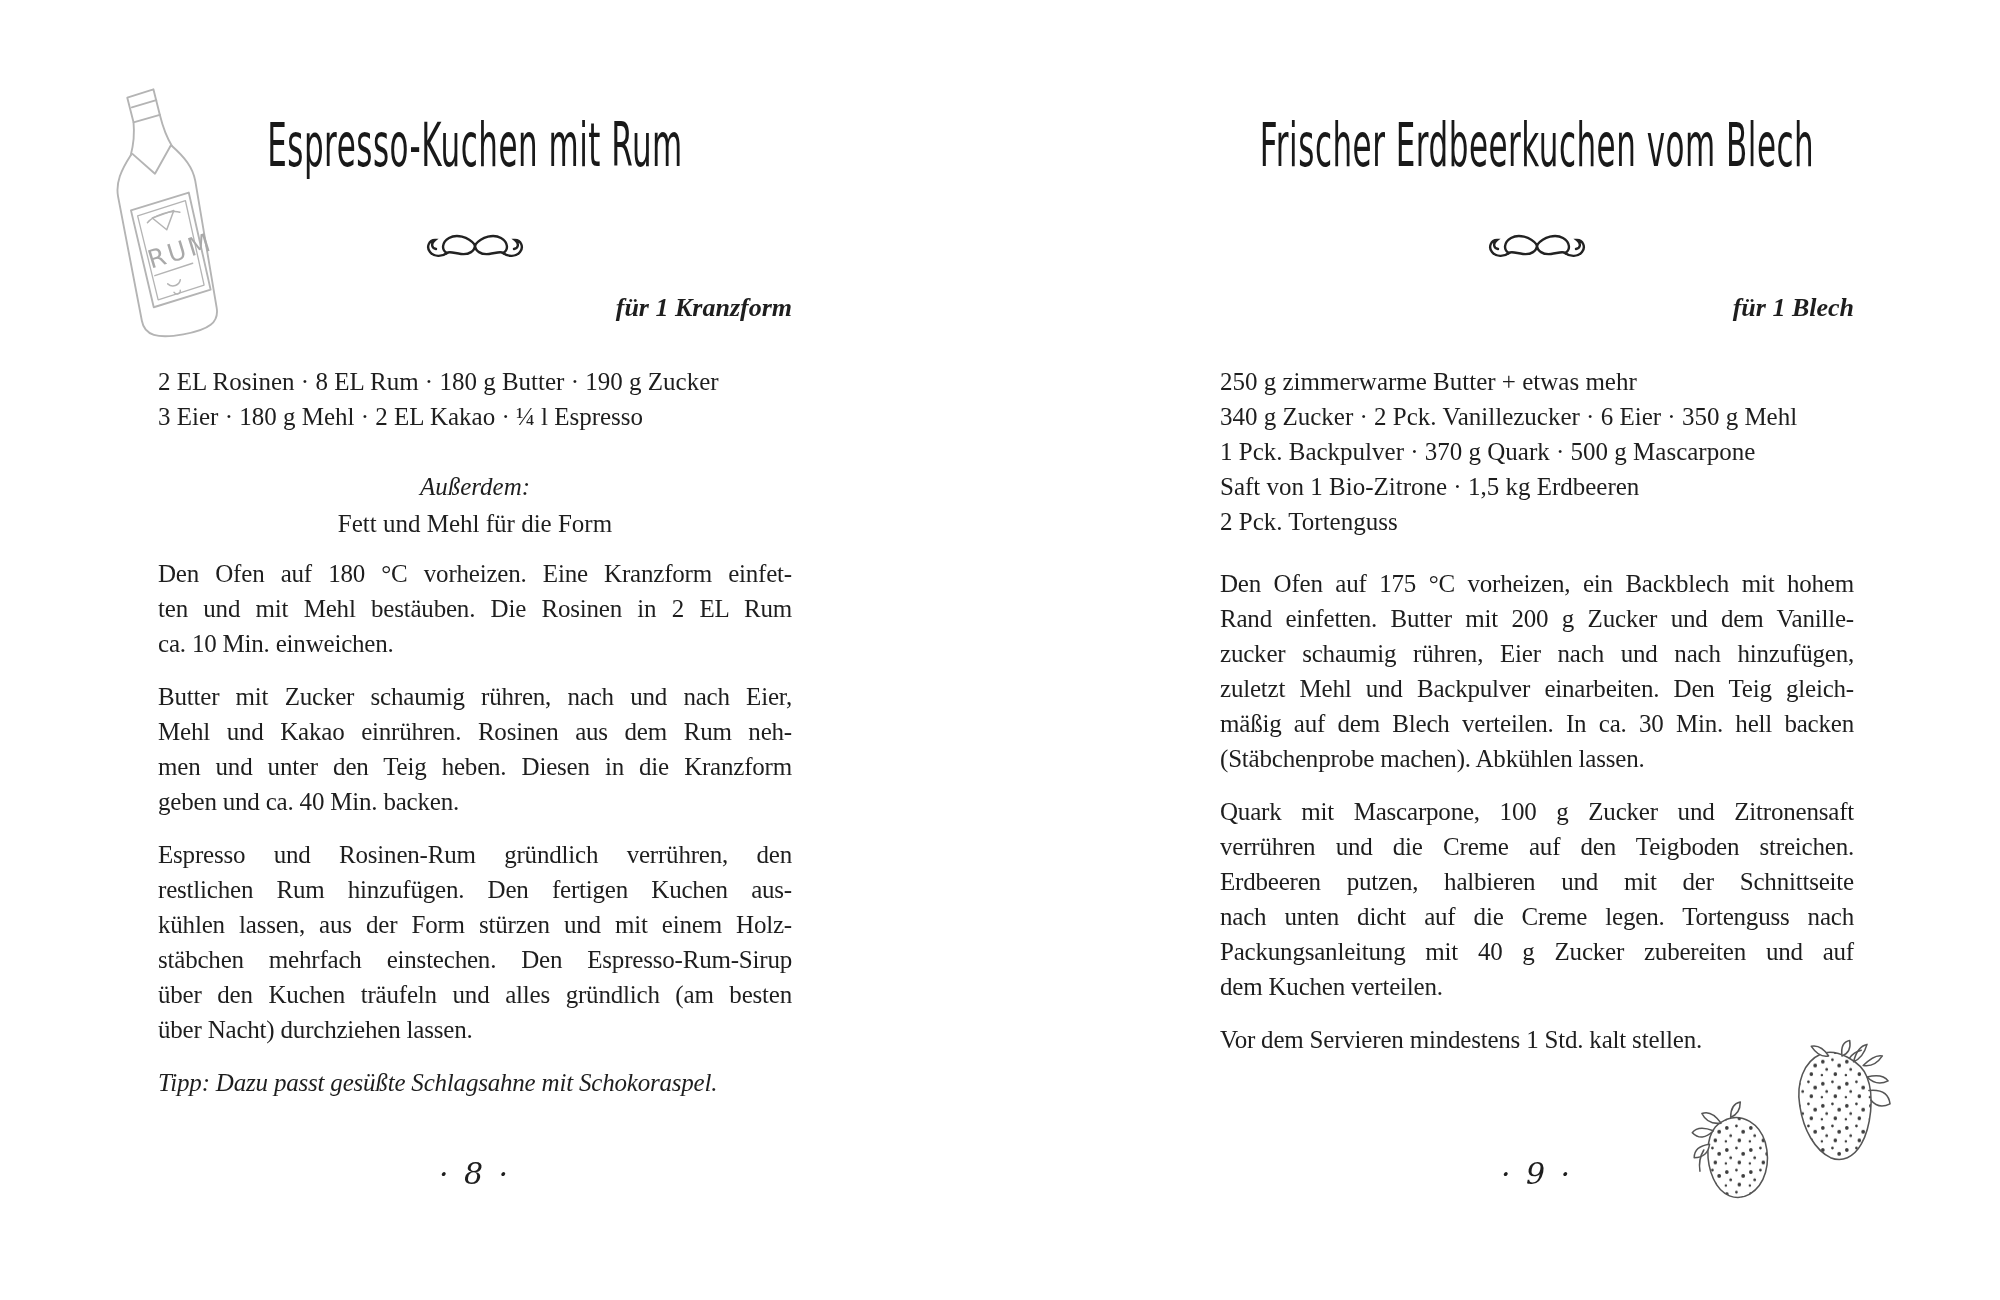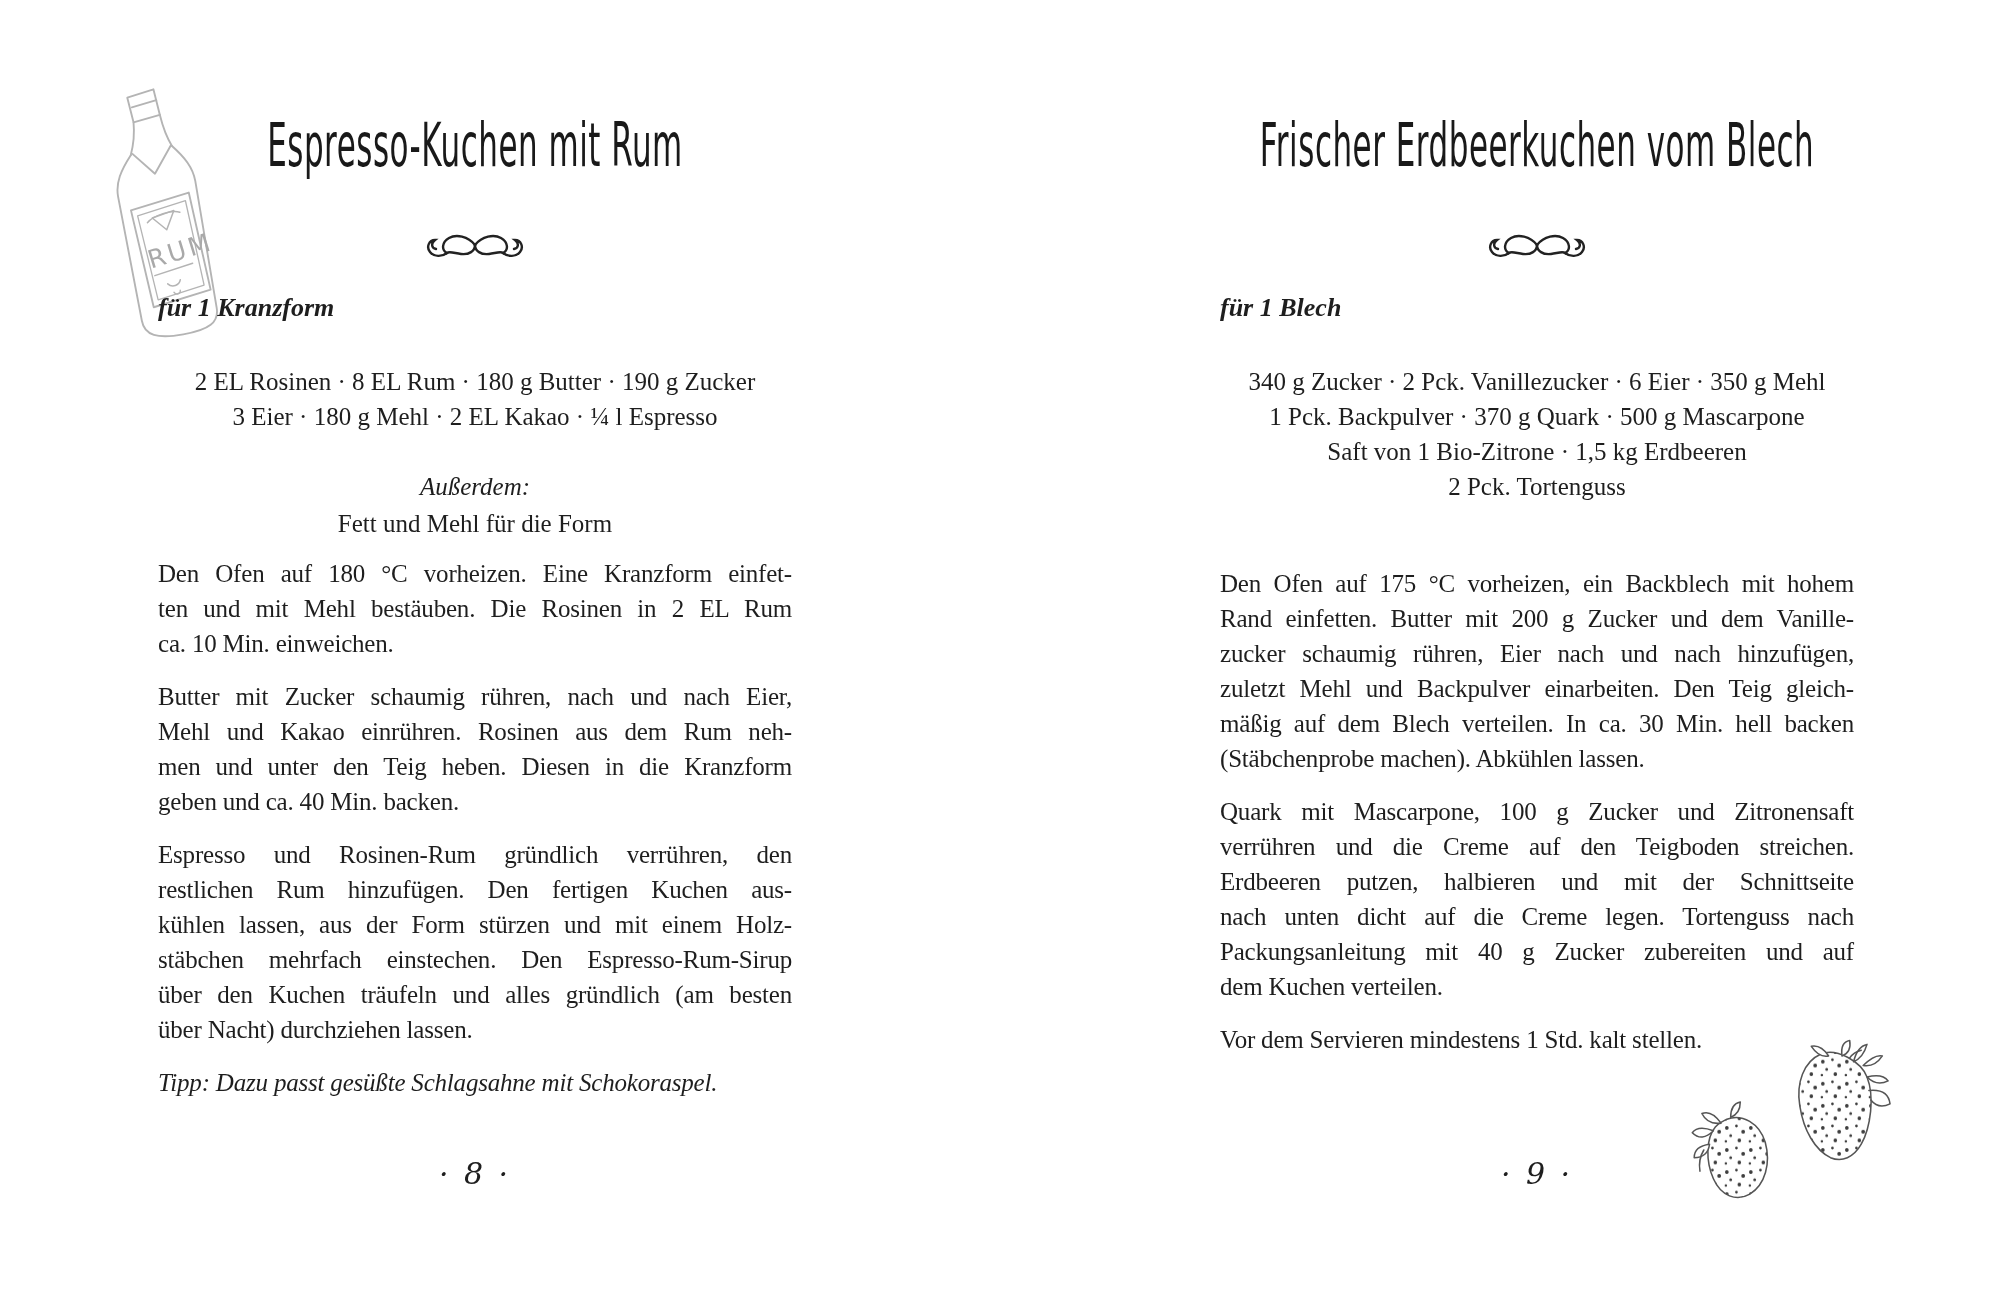--- a/index.html
+++ b/index.html
@@ -17,25 +17,25 @@
   #page-right .col{left:220px}
 
   .title{
     position:absolute;top:127px;left:0;width:100%;text-align:center;
     font-family:"DejaVu Sans","Liberation Sans",sans-serif;
     font-size:31px;font-weight:400;letter-spacing:.5px;white-space:nowrap;
     transform:scaleY(1.95);transform-origin:50% 50%;color:#191919;
   }
   .mustache{position:absolute;top:232px;left:50%;transform:translateX(-50%)}
   .yield{
-    position:absolute;top:293px;left:0;width:100%;text-align:left;
+    position:absolute;top:293px;left:0;width:100%;text-align:right;
     font-style:italic;font-weight:600;font-size:26px;white-space:nowrap;
   }
   .ingredients{position:absolute;top:364px;left:0;width:100%}
-  .iline{text-align:center;white-space:nowrap;font-size:25px;line-height:35px}
+  .iline{text-align:left;white-space:nowrap;font-size:25px;line-height:35px}
 
   .extra{position:absolute;top:468px;left:0;width:100%;text-align:center;font-size:25px;line-height:37px}
   .extra-h{font-style:italic;font-weight:400;white-space:nowrap}
   .extra-l{white-space:nowrap}
 
   .body-block{position:absolute;left:0;width:100%;font-size:25px;line-height:35px;letter-spacing:-.2px}
   #page-left .body-block{top:556px}
   #page-right .body-block{top:566px}
   .para{margin:0 0 18px 0}
   .pline{text-align:justify;text-align-last:justify;white-space:nowrap}
@@ -137,20 +137,21 @@
         <path d="M52,13 C45,4 33,2 26,6 C19,10 18,18 24,21 C19,25 11,25 7,20 C3,15 6,8 12,8 C8,11 8,16 13,17"></path>
         <path d="M52,13 C52,19 46,23 38,22 C31,21 26,19 24,21"></path>
         <path d="M52,13 C59,4 71,2 78,6 C85,10 86,18 80,21 C85,25 93,25 97,20 C101,15 98,8 92,8 C96,11 96,16 91,17"></path>
         <path d="M52,13 C52,19 58,23 66,22 C73,21 78,19 80,21"></path>
       </g>
     </svg>
 
     <div class="yield">für 1 Blech</div>
 
     <div class="ingredients">
+        <div class="iline">250 g zimmerwarme Butter + etwas mehr</div>
         <div class="iline">340 g Zucker · 2 Pck. Vanillezucker · 6 Eier · 350 g Mehl</div>
         <div class="iline">1 Pck. Backpulver · 370 g Quark · 500 g Mascarpone</div>
         <div class="iline">Saft von 1 Bio-Zitrone · 1,5 kg Erdbeeren</div>
         <div class="iline">2 Pck. Tortenguss</div>
       </div>
 
     <div class="body-block">
       <div>
           <div class="para">
             <div class="pline">Den Ofen auf 175 °C vorheizen, ein Backblech mit hohem</div>

